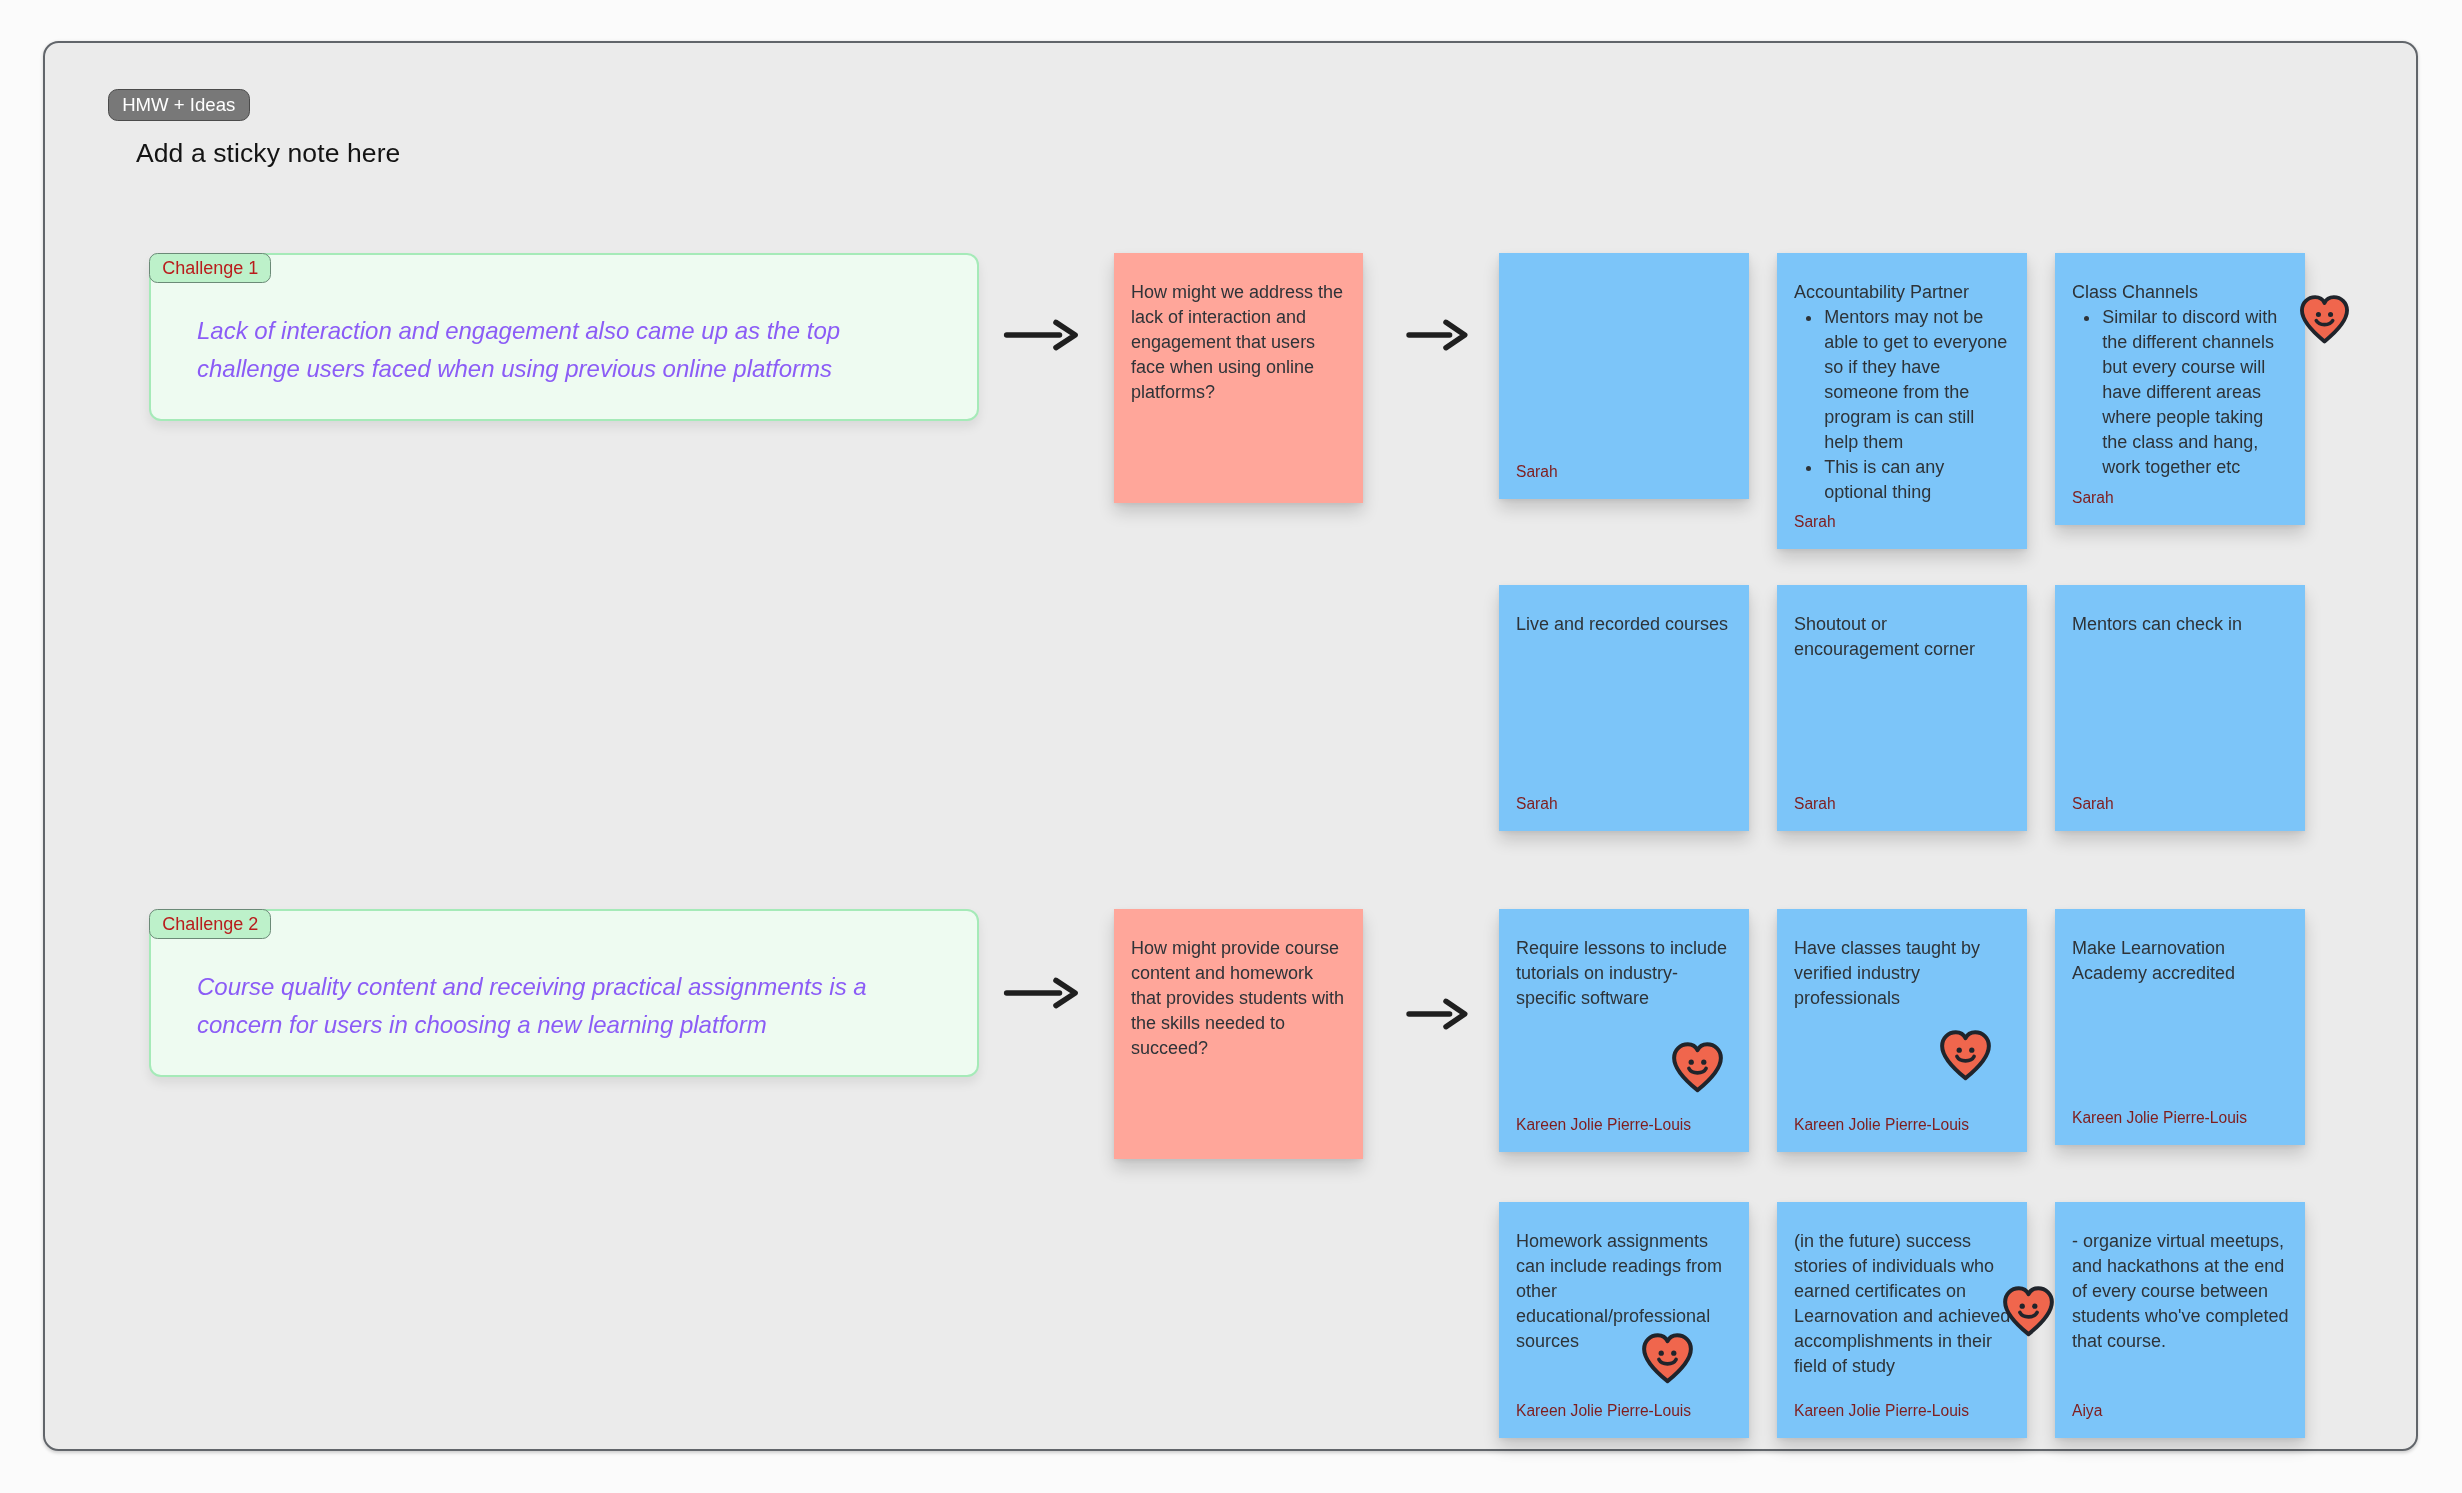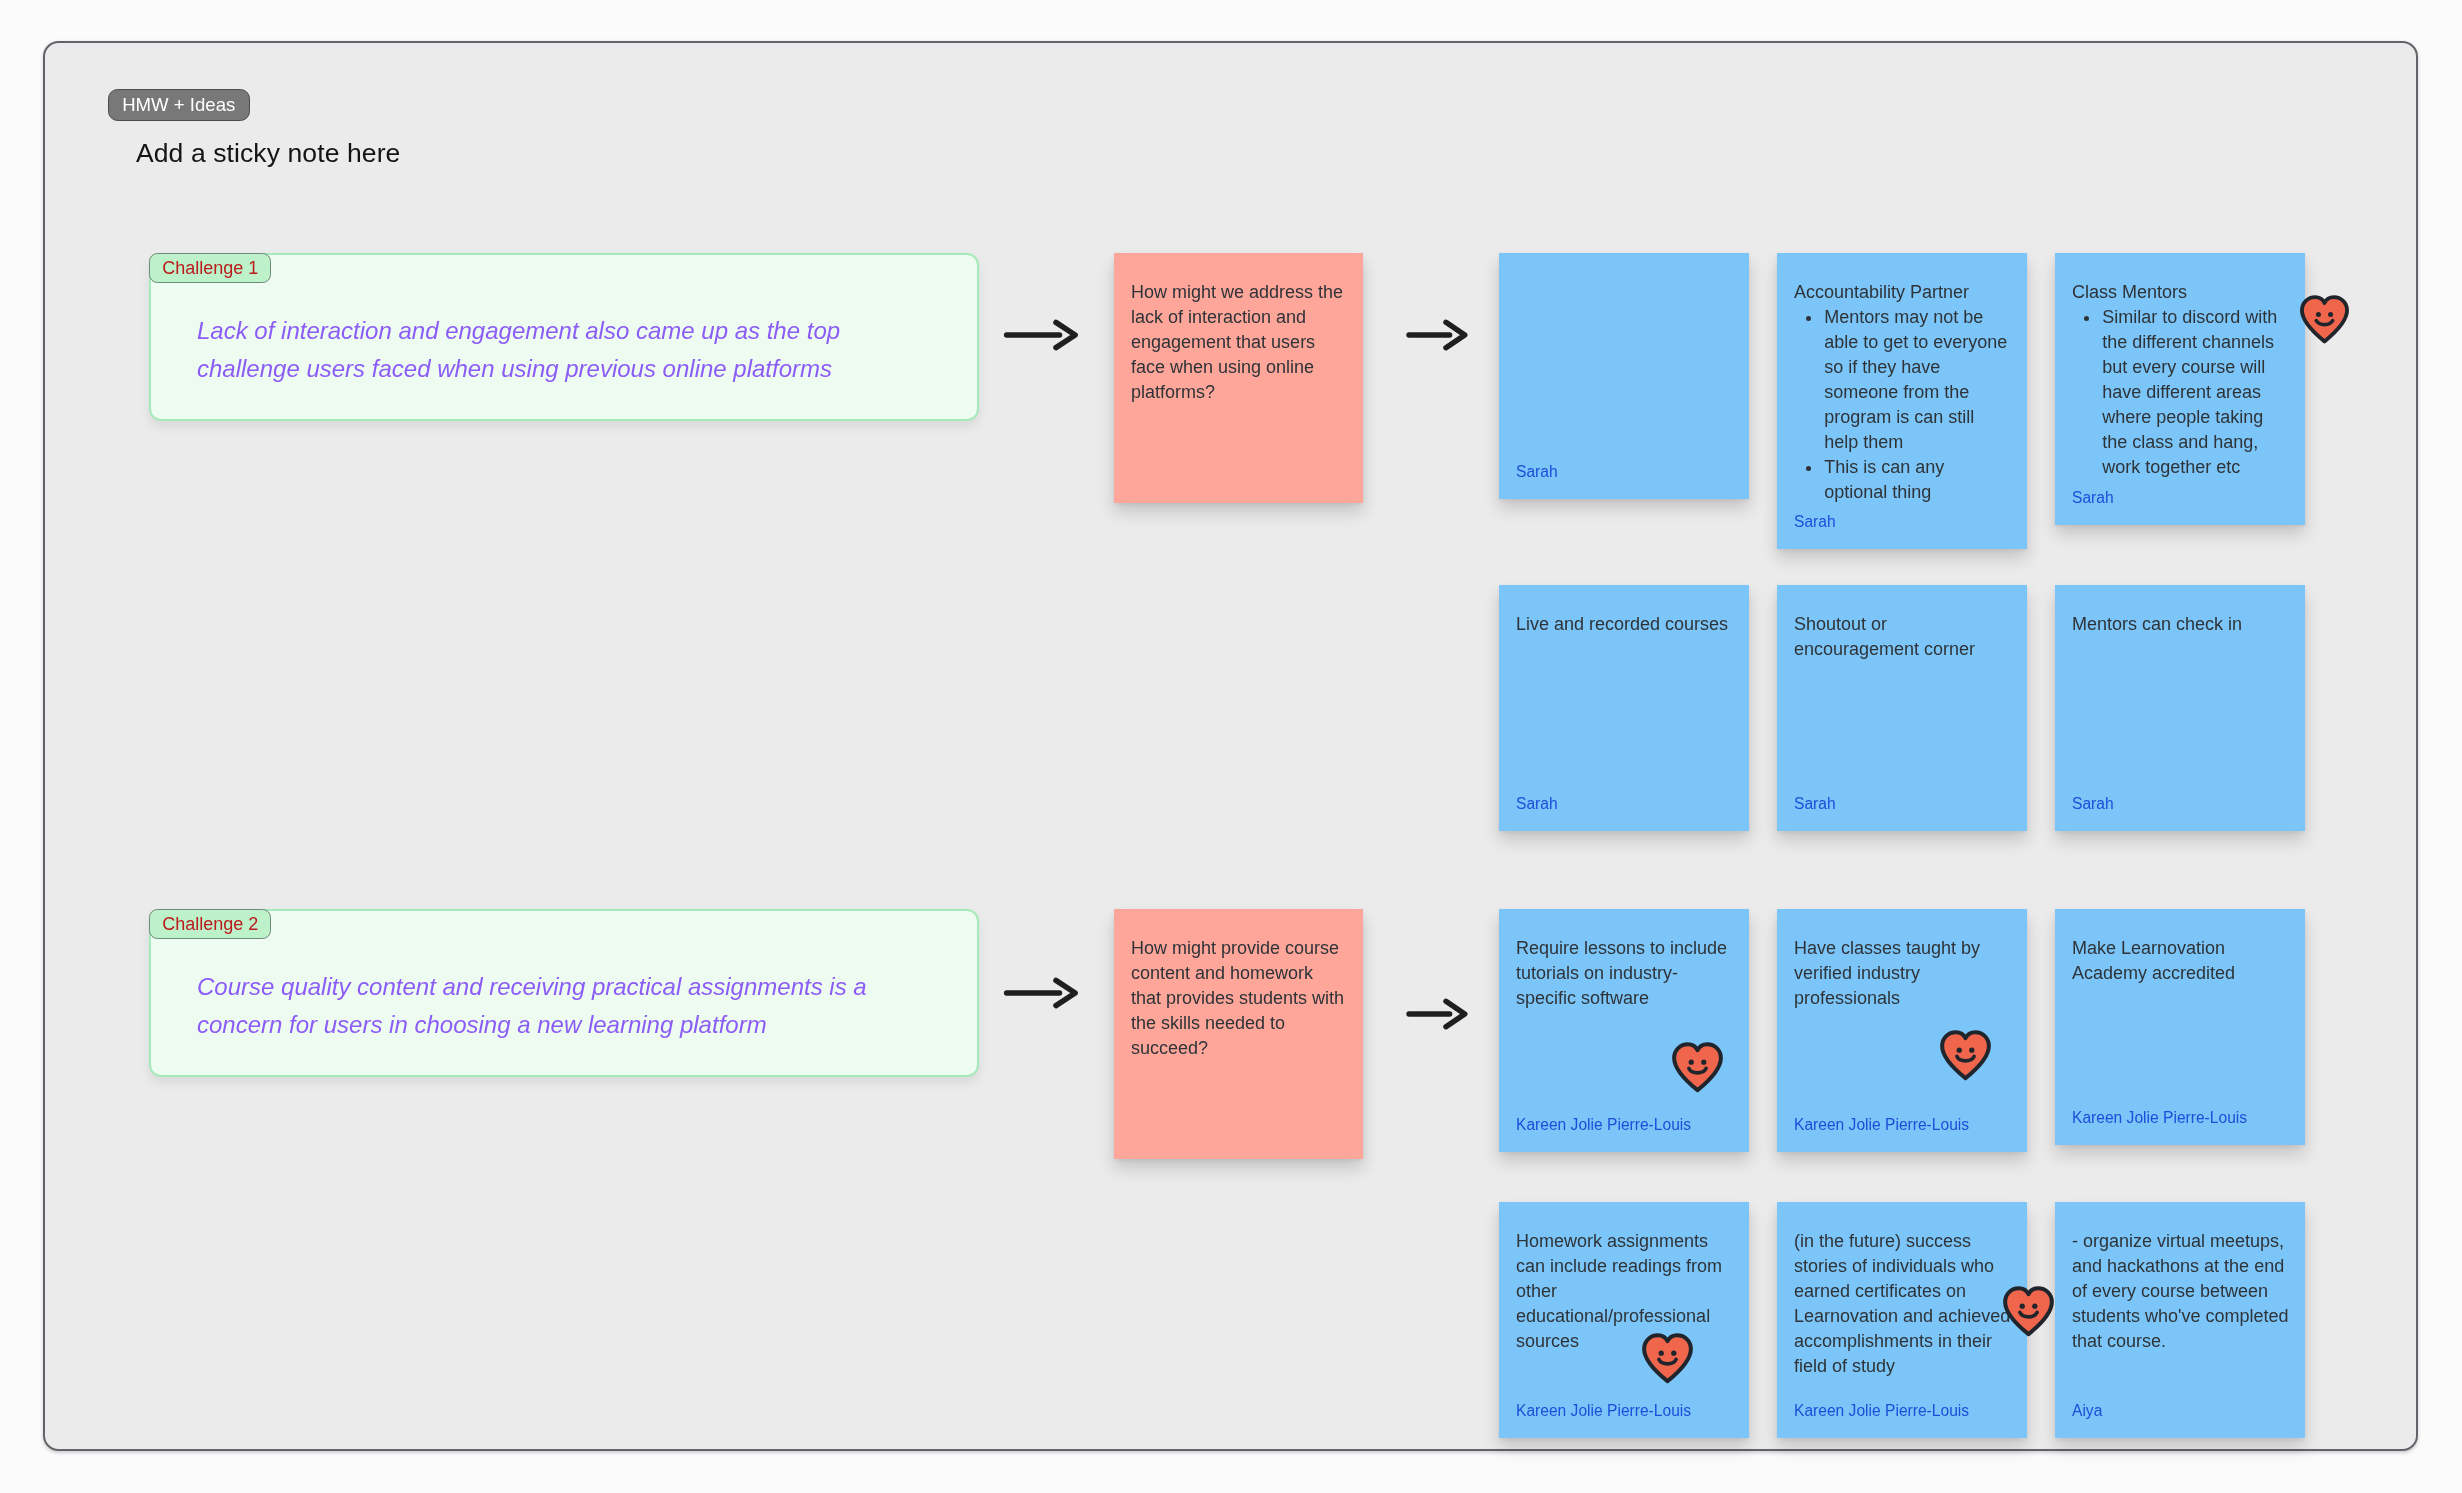--- a/index.html
+++ b/index.html
@@ -52,21 +52,21 @@
   .note.blue{background:var(--sticky-blue,#7cc5f9);}
   .note-text{
     position:absolute;left:17px;right:15.6px;top:26.5px;
     font-size:18px;line-height:25px;color:#2e3338;
     word-wrap:break-word;
   }
   .note-text ul{margin:0;padding-left:29px;}
   .note-text li{padding-left:1.2px;}
   .note-author{
     position:absolute;left:17px;bottom:18px;
-    font-size:15.6px;color:#1d4ed8;white-space:nowrap;
+    font-size:15.6px;color:#7f1d1d;white-space:nowrap;
   }
   svg.arrow{position:absolute;}
   svg.arrow line, svg.arrow polyline{
     stroke:var(--arrow,#1f1f1f);stroke-width:9;fill:none;
     stroke-linecap:round;stroke-linejoin:round;
   }
   svg.stamp{position:absolute;}
 </style>
 </head>
 <body>
@@ -118,21 +118,21 @@
       <div>Accountability Partner</div>
       <ul>
         <li>Mentors may not be able to get to everyone so if they have someone from the program is can still help them</li>
         <li>This is can any optional thing</li>
       </ul>
     </div>
     <div class="note-author">Sarah</div>
   </div>
   <div class="note blue" style="left:2010px;top:210px;width:250px;height:272px;">
     <div class="note-text">
-      <div>Class Mentors</div>
+      <div>Class Channels</div>
       <ul>
         <li>Similar to discord with the different channels but every course will have different areas where people taking the class and hang, work together etc</li>
       </ul>
     </div>
     <div class="note-author">Sarah</div>
   </div>
 
   <div class="note blue" style="left:1454px;top:542px;width:250px;height:246px;">
     <div class="note-text">Live and recorded courses</div>
     <div class="note-author">Sarah</div>

